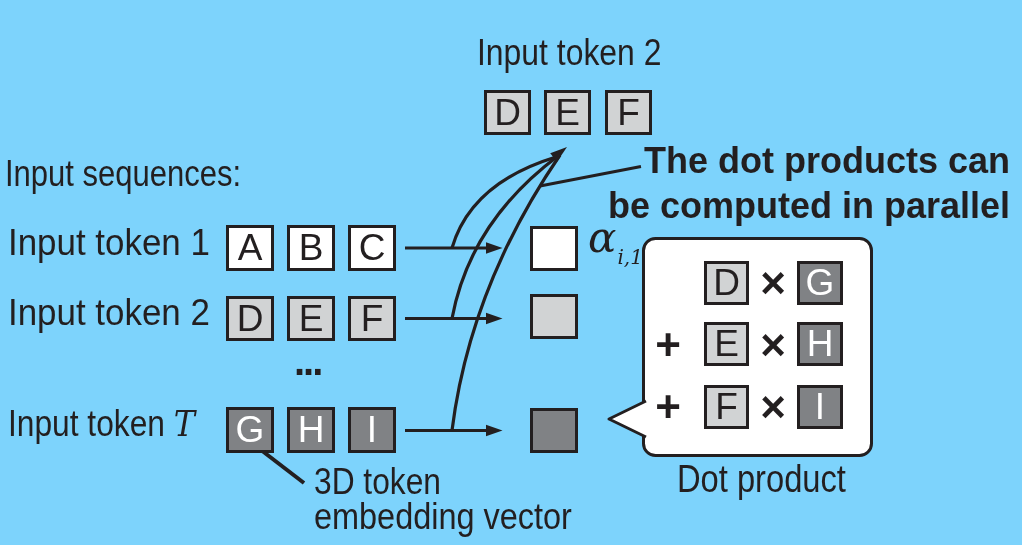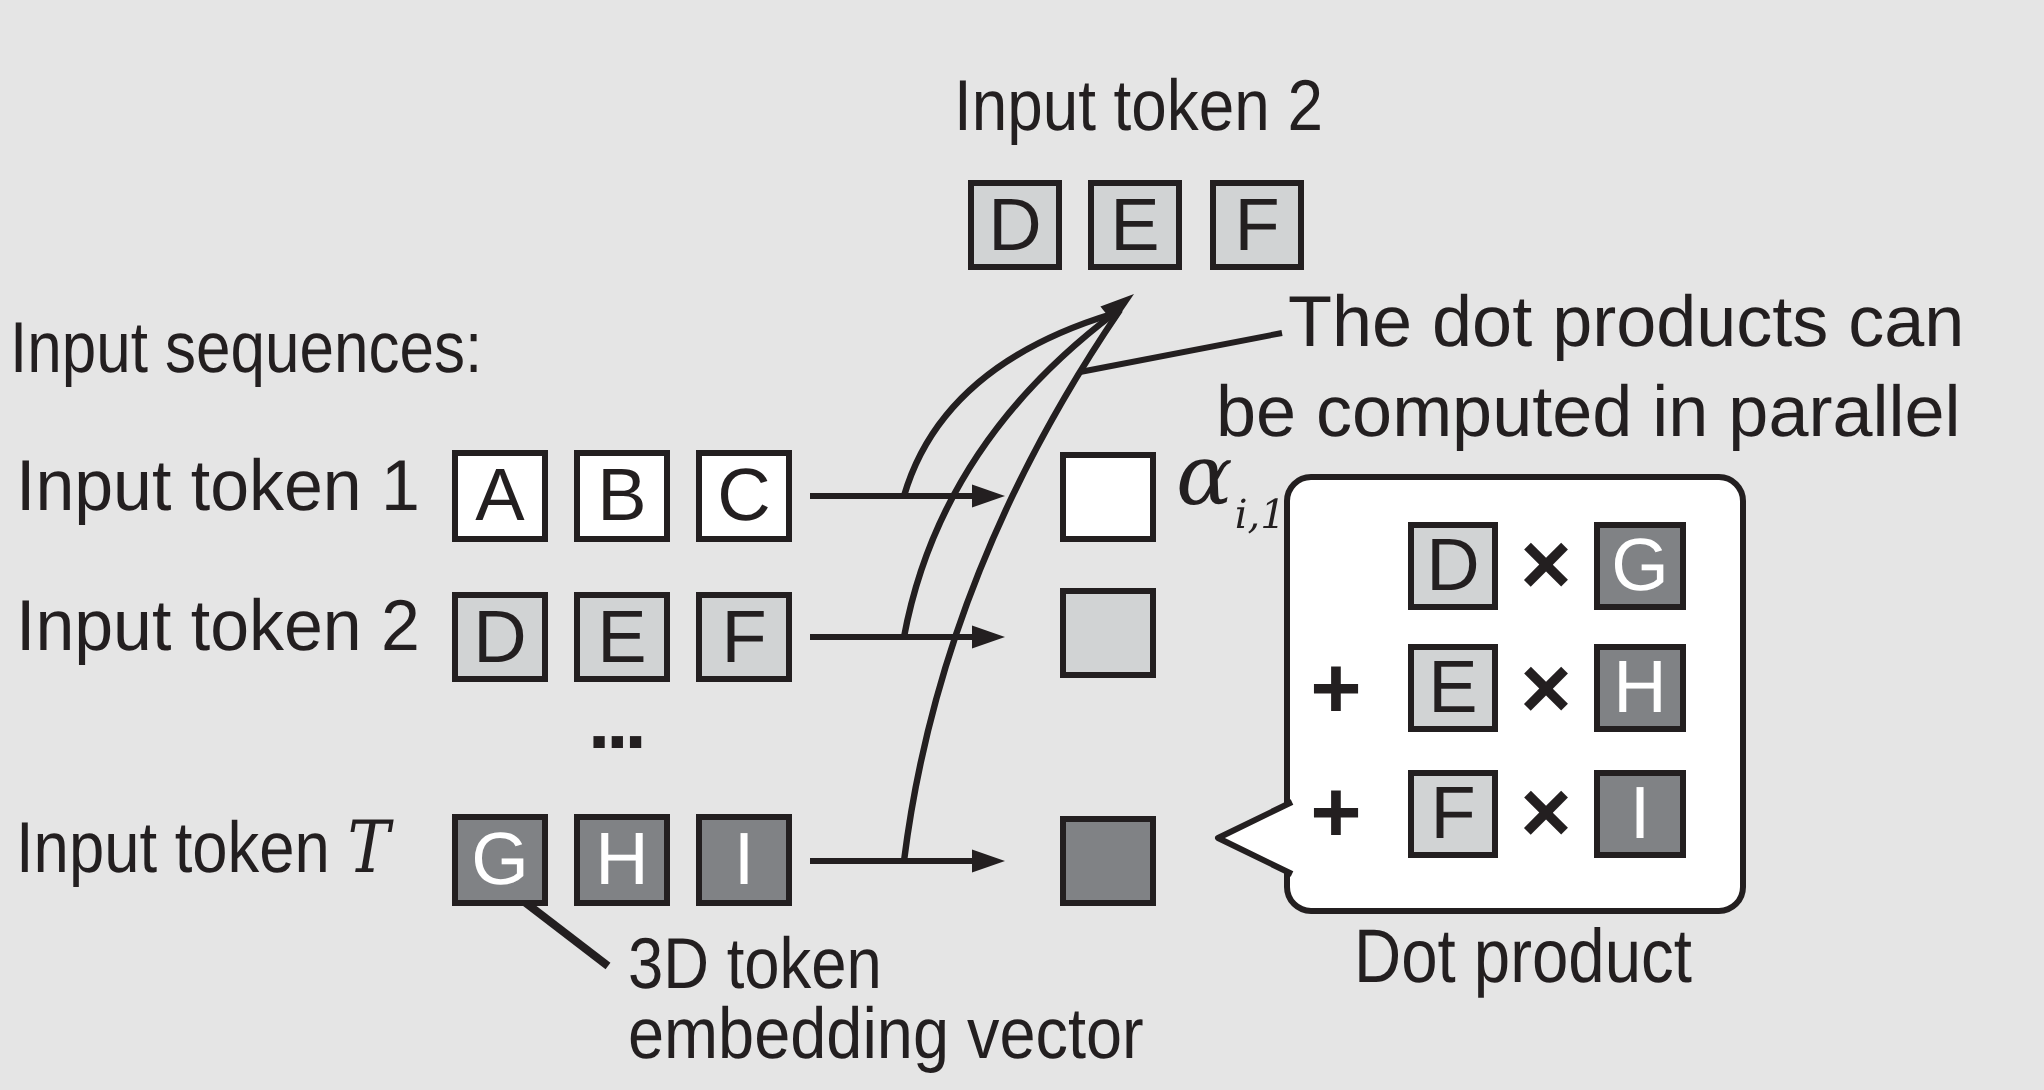--- a/index.html
+++ b/index.html
@@ -1,16 +1,16 @@
 <!DOCTYPE html>
 <html><head>
 <meta charset="utf-8">
 <style>
   html,body{margin:0;padding:0;background:#fff;}
-  #stage{position:relative;width:1022px;height:545px;background:#e5e5e5;overflow:hidden;
+  #stage{position:relative;width:1022px;height:545px;background:#7dd3fc;overflow:hidden;
          font-family:"Liberation Sans",sans-serif;color:#231f20;}
   #diagram-svg{position:absolute;left:0;top:0;width:1022px;height:545px;}
   .lbl{position:absolute;white-space:nowrap;line-height:1;font-size:36px;color:#231f20;
        transform-origin:0 0;}
   .box{position:absolute;box-sizing:border-box;border:3px solid #231f20;
        display:flex;align-items:center;justify-content:center;
        font-size:37px;color:#231f20;}
   .fill-white{background:#ffffff;}
   .fill-light{background:#d1d3d4;}
   .fill-dark{background:#808285;color:#ffffff;}
@@ -46,22 +46,22 @@
 
   
   #asq1{left:530px;top:226px;width:48px;height:45px;}
   #asq2{left:530px;top:294px;width:48px;height:45px;}
   #asq3{left:530px;top:408px;width:48px;height:45px;}
   #al1{left:588px;top:217px;text-align:right;}
   #al2{left:588px;top:285px;}
   #al3{left:588px;top:399px;}
 
   
-  #note1a{left:644px;top:143px;}
-  #note1b{left:608px;top:188px;}
+  #note1a{left:644px;top:143px;font-weight:bold;}
+  #note1b{left:608px;top:188px;font-weight:bold;}
 
   
   #note2a{left:314px;top:464px;transform:scaleX(0.881);}
   #note2b{left:314px;top:499px;transform:scaleX(0.901);}
 
   
   .dpl{left:704px;width:45px;}
   .dpr{left:797px;width:46px;}
   .dp1{top:261px;height:44px;}
   .dp2{top:322px;height:44px;}

